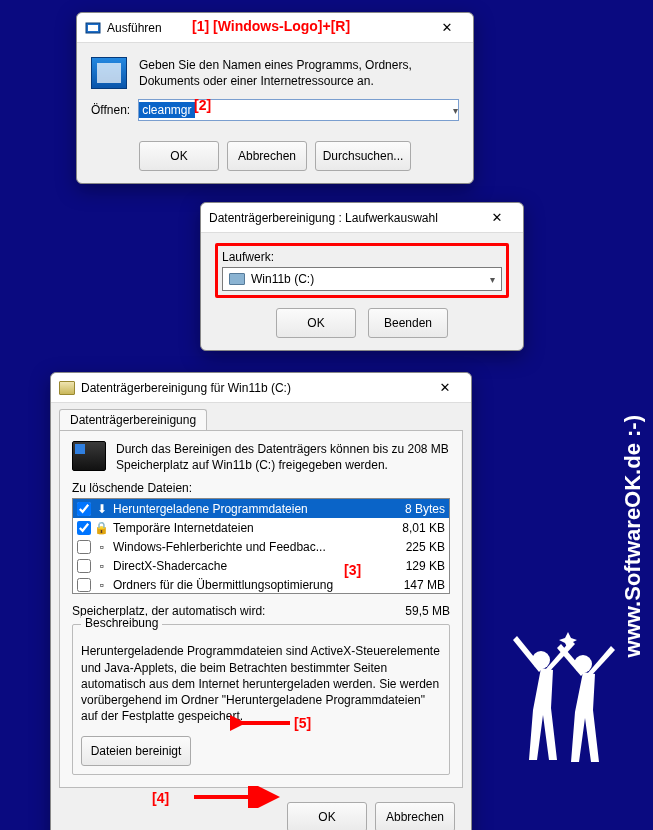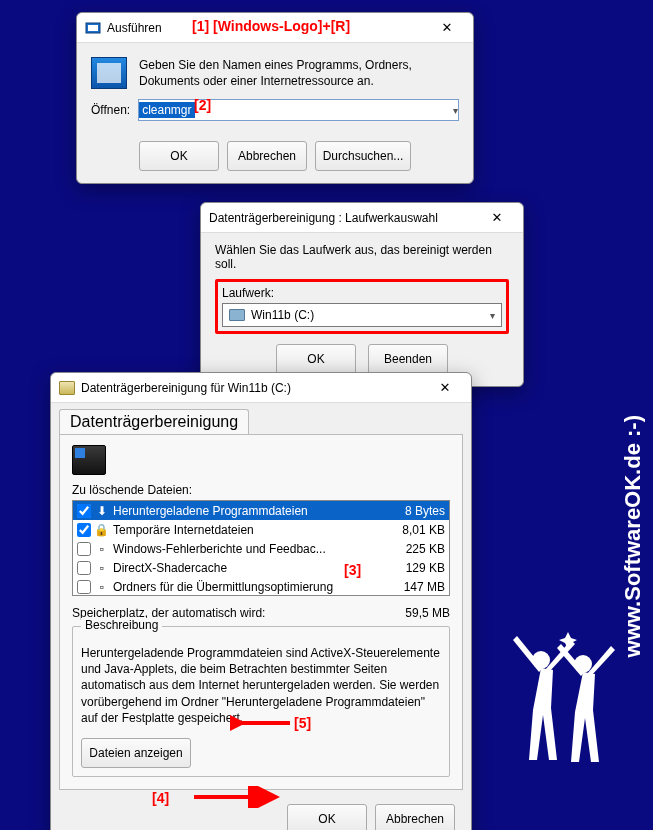--- a/index.html
+++ b/index.html
@@ -129,21 +129,21 @@
     border-radius: 1px;
   }
 
   
   .dlg-clean { left: 50px; top: 372px; width: 422px; }
   .tab-strip { display:flex; padding: 6px 8px 0 8px; background: #f0f0f0; }
   .tab {
     border: 1px solid #bbb;
     border-bottom: none;
     padding: 3px 10px;
-    font-size:16px;
+    font-size:12px;
     background: #f8f8f8;
     border-radius: 3px 3px 0 0;
   }
   .tab-panel {
     border: 1px solid #bbb;
     background: #f8f8f8;
     margin: 0 8px 0 8px;
     padding: 10px 12px 12px 12px;
   }
   .clean-top { display:flex; gap: 10px; margin-bottom: 8px; }
@@ -252,21 +252,20 @@
 </div>
 <div class="annot" style="left:192px; top:18px;">[1]  [Windows-Logo]+[R]</div>
 <div class="annot" style="left:194px; top:97px;">[2]</div>
 
 <div class="dialog dlg-drive">
   <div class="titlebar">
     <span class="title">Datenträgerbereinigung : Laufwerkauswahl</span>
     <div class="close">✕</div>
   </div>
   <div class="content">
-    <div style="margin-bottom:8px;">Wählen Sie das Laufwerk aus, das bereinigt werden soll.</div>
     <div class="red-box">
       <div class="fieldset" style="border:none; padding:0; margin:0;">
         <div style="font-size:12px; margin-bottom:3px;">Laufwerk:</div>
         <div class="drive-combo">
           <span class="drive-icon"></span>
           <span>Win11b (C:)</span>
           <span class="chev">▾</span>
         </div>
       </div>
     </div>
@@ -282,20 +281,21 @@
     <span class="disk-title-icon"></span>
     <span class="title">Datenträgerbereinigung für Win11b (C:)</span>
     <div class="close">✕</div>
   </div>
   <div class="tab-strip">
     <div class="tab">Datenträgerbereinigung</div>
   </div>
   <div class="tab-panel">
     <div class="clean-top">
       <div class="disk-icon"></div>
+      <div style="font-size:12px; line-height:1.35;">Durch das Bereinigen des Datenträgers können bis zu 208 MB Speicherplatz auf Win11b (C:) freigegeben werden.</div>
     </div>
     <div class="files-label">Zu löschende Dateien:</div>
     <div class="file-list" id="file-list">
         <div class="file-row selected">
           <input type="checkbox" checked="" style="">
           <span class="ic">⬇</span>
           <span class="name">Heruntergeladene Programmdateien</span>
           <span class="size">8 Bytes</span>
         </div>
         <div class="file-row">
@@ -324,21 +324,21 @@
         </div>
       </div>
     <div class="space-line">
       <span>Speicherplatz, der automatisch wird:</span>
       <span>59,5 MB</span>
     </div>
     <div class="desc-group">
       <legend>Beschreibung</legend>
       <div style="line-height:1.35;">Heruntergeladende Programmdateien sind ActiveX-Steuerelemente und Java-Applets, die beim Betrachten bestimmter Seiten automatisch aus dem Internet heruntergeladen werden. Sie werden vorübergehend im Ordner "Heruntergeladene Programmdateien" auf der Festplatte gespeichert.</div>
       <div class="desc-btns">
-        <button class="btn" style="min-width:110px">Dateien anzeigen</button>
+        <button class="btn" style="min-width:110px">Dateien bereinigt</button>
       </div>
     </div>
   </div>
   <div class="footer-btns">
     <button class="btn">OK</button>
     <button class="btn">Abbrechen</button>
   </div>
 </div>
 
 <div class="annot" style="left:344px; top:562px;">[3]</div>

